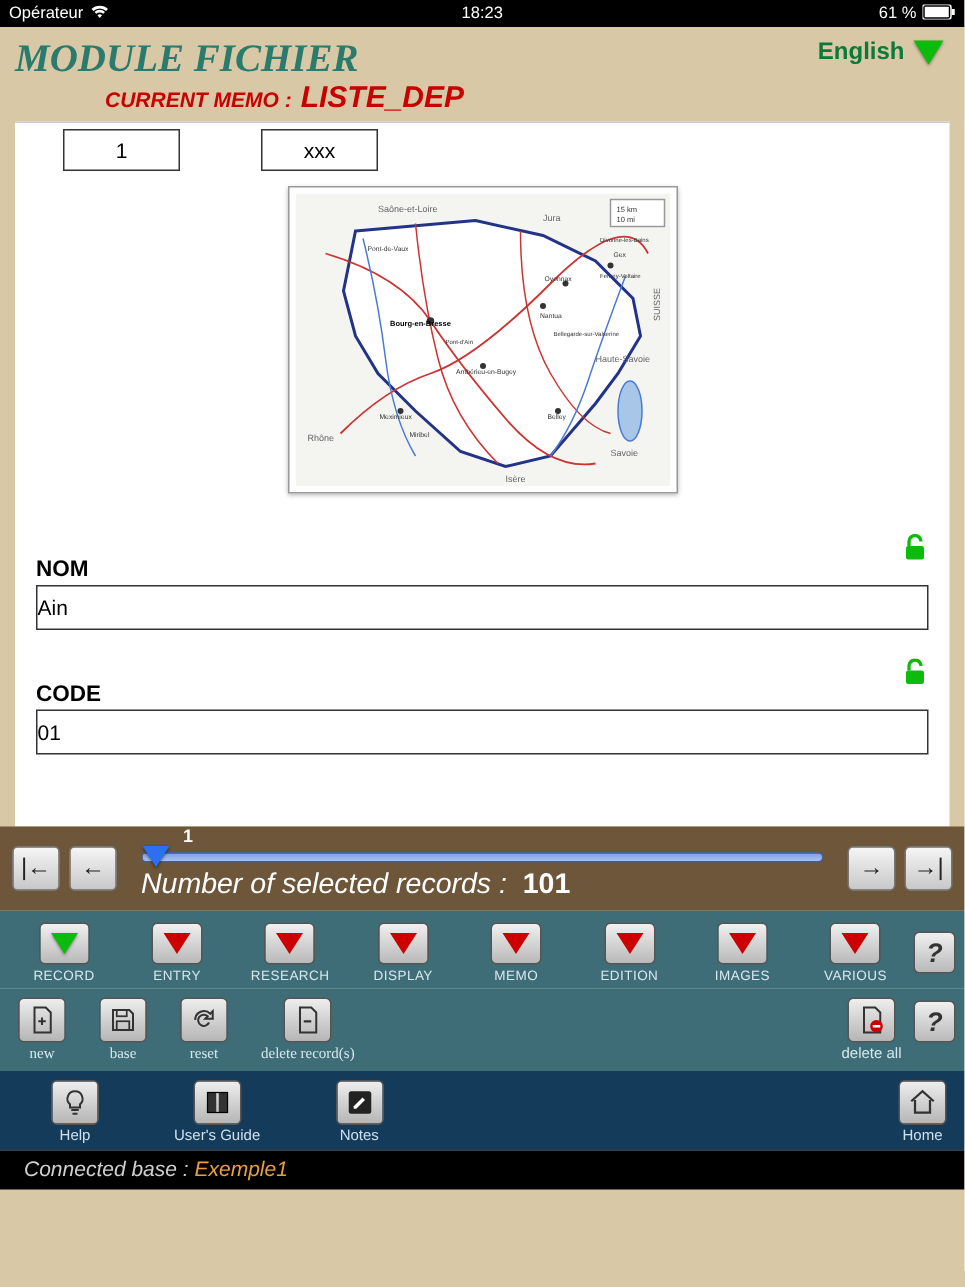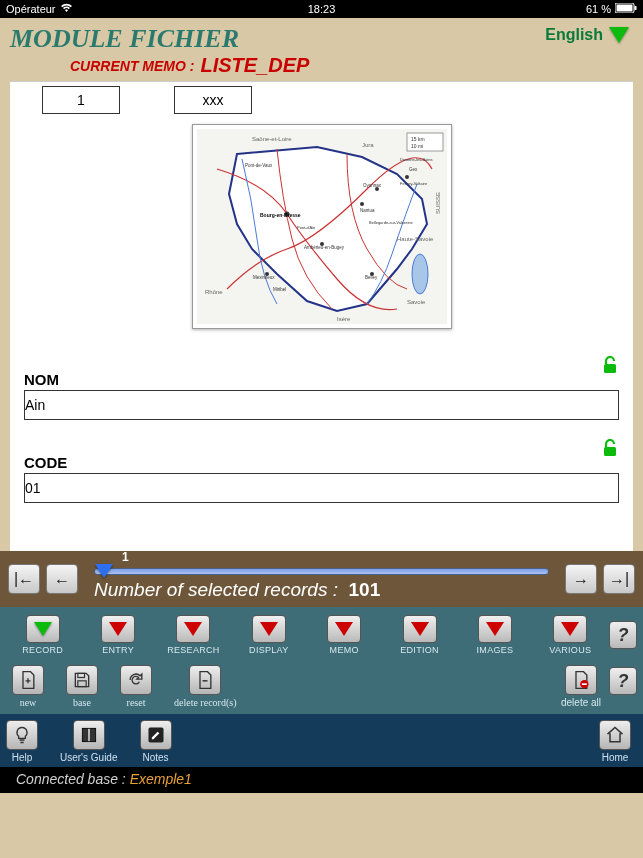--- a/index.html
+++ b/index.html
@@ -51,21 +51,21 @@
   .help-q { width: 28px; height: 28px; background: linear-gradient(#f0f0f0,#b9b9b9); border: 1px solid #555; border-radius: 4px; display: flex; align-items: center; justify-content: center; font-size: 18px; font-style: italic; font-weight: bold; color: #333; cursor: pointer; align-self: center; }
   
   .secondary-bar { background: #3e6d78; padding: 6px 6px 6px; display: flex; align-items: flex-start; }
   .sec-group { display: flex; gap: 22px; padding-left: 6px; font-family: Liberation Serif, serif; }
   .sec-col { display: flex; flex-direction: column; align-items: center; gap: 2px; cursor: pointer; }
   .sec-btn { width: 32px; height: 30px; background: linear-gradient(#eee,#b5b5b5); border: 1px solid #555; border-radius: 4px; display: flex; align-items: center; justify-content: center; }
   .sec-label { font-size: 10px; color: #d6e8ee; }
   .sec-spacer { flex: 1; }
   
   .bottom-bar { background: #153b5a; padding: 6px 6px 4px; display: flex; align-items: flex-start; gap: 22px; }
-  .bot-col { display: flex; flex-direction: column; align-items: center; gap: 2px; cursor: pointer; }
+  .bot-col { display: flex; flex-direction: column; align-items: center; gap: 2px; cursor: pointer; margin-left: 28px; }
   .bot-btn { width: 32px; height: 30px; background: linear-gradient(#eee,#b5b5b5); border: 1px solid #555; border-radius: 4px; display: flex; align-items: center; justify-content: center; }
   .bot-label { font-size: 10px; color: #cde0f0; }
   .bot-spacer { flex: 1; }
   
   .footer { background: #000000; padding: 4px 16px 6px; font-style: italic; font-size: 14px; color: #d0d0d0; }
   .footer .base { color: #e8a03a; }
   
   .icon-svg { width: 20px; height: 20px; }
 </style>
 </head>

